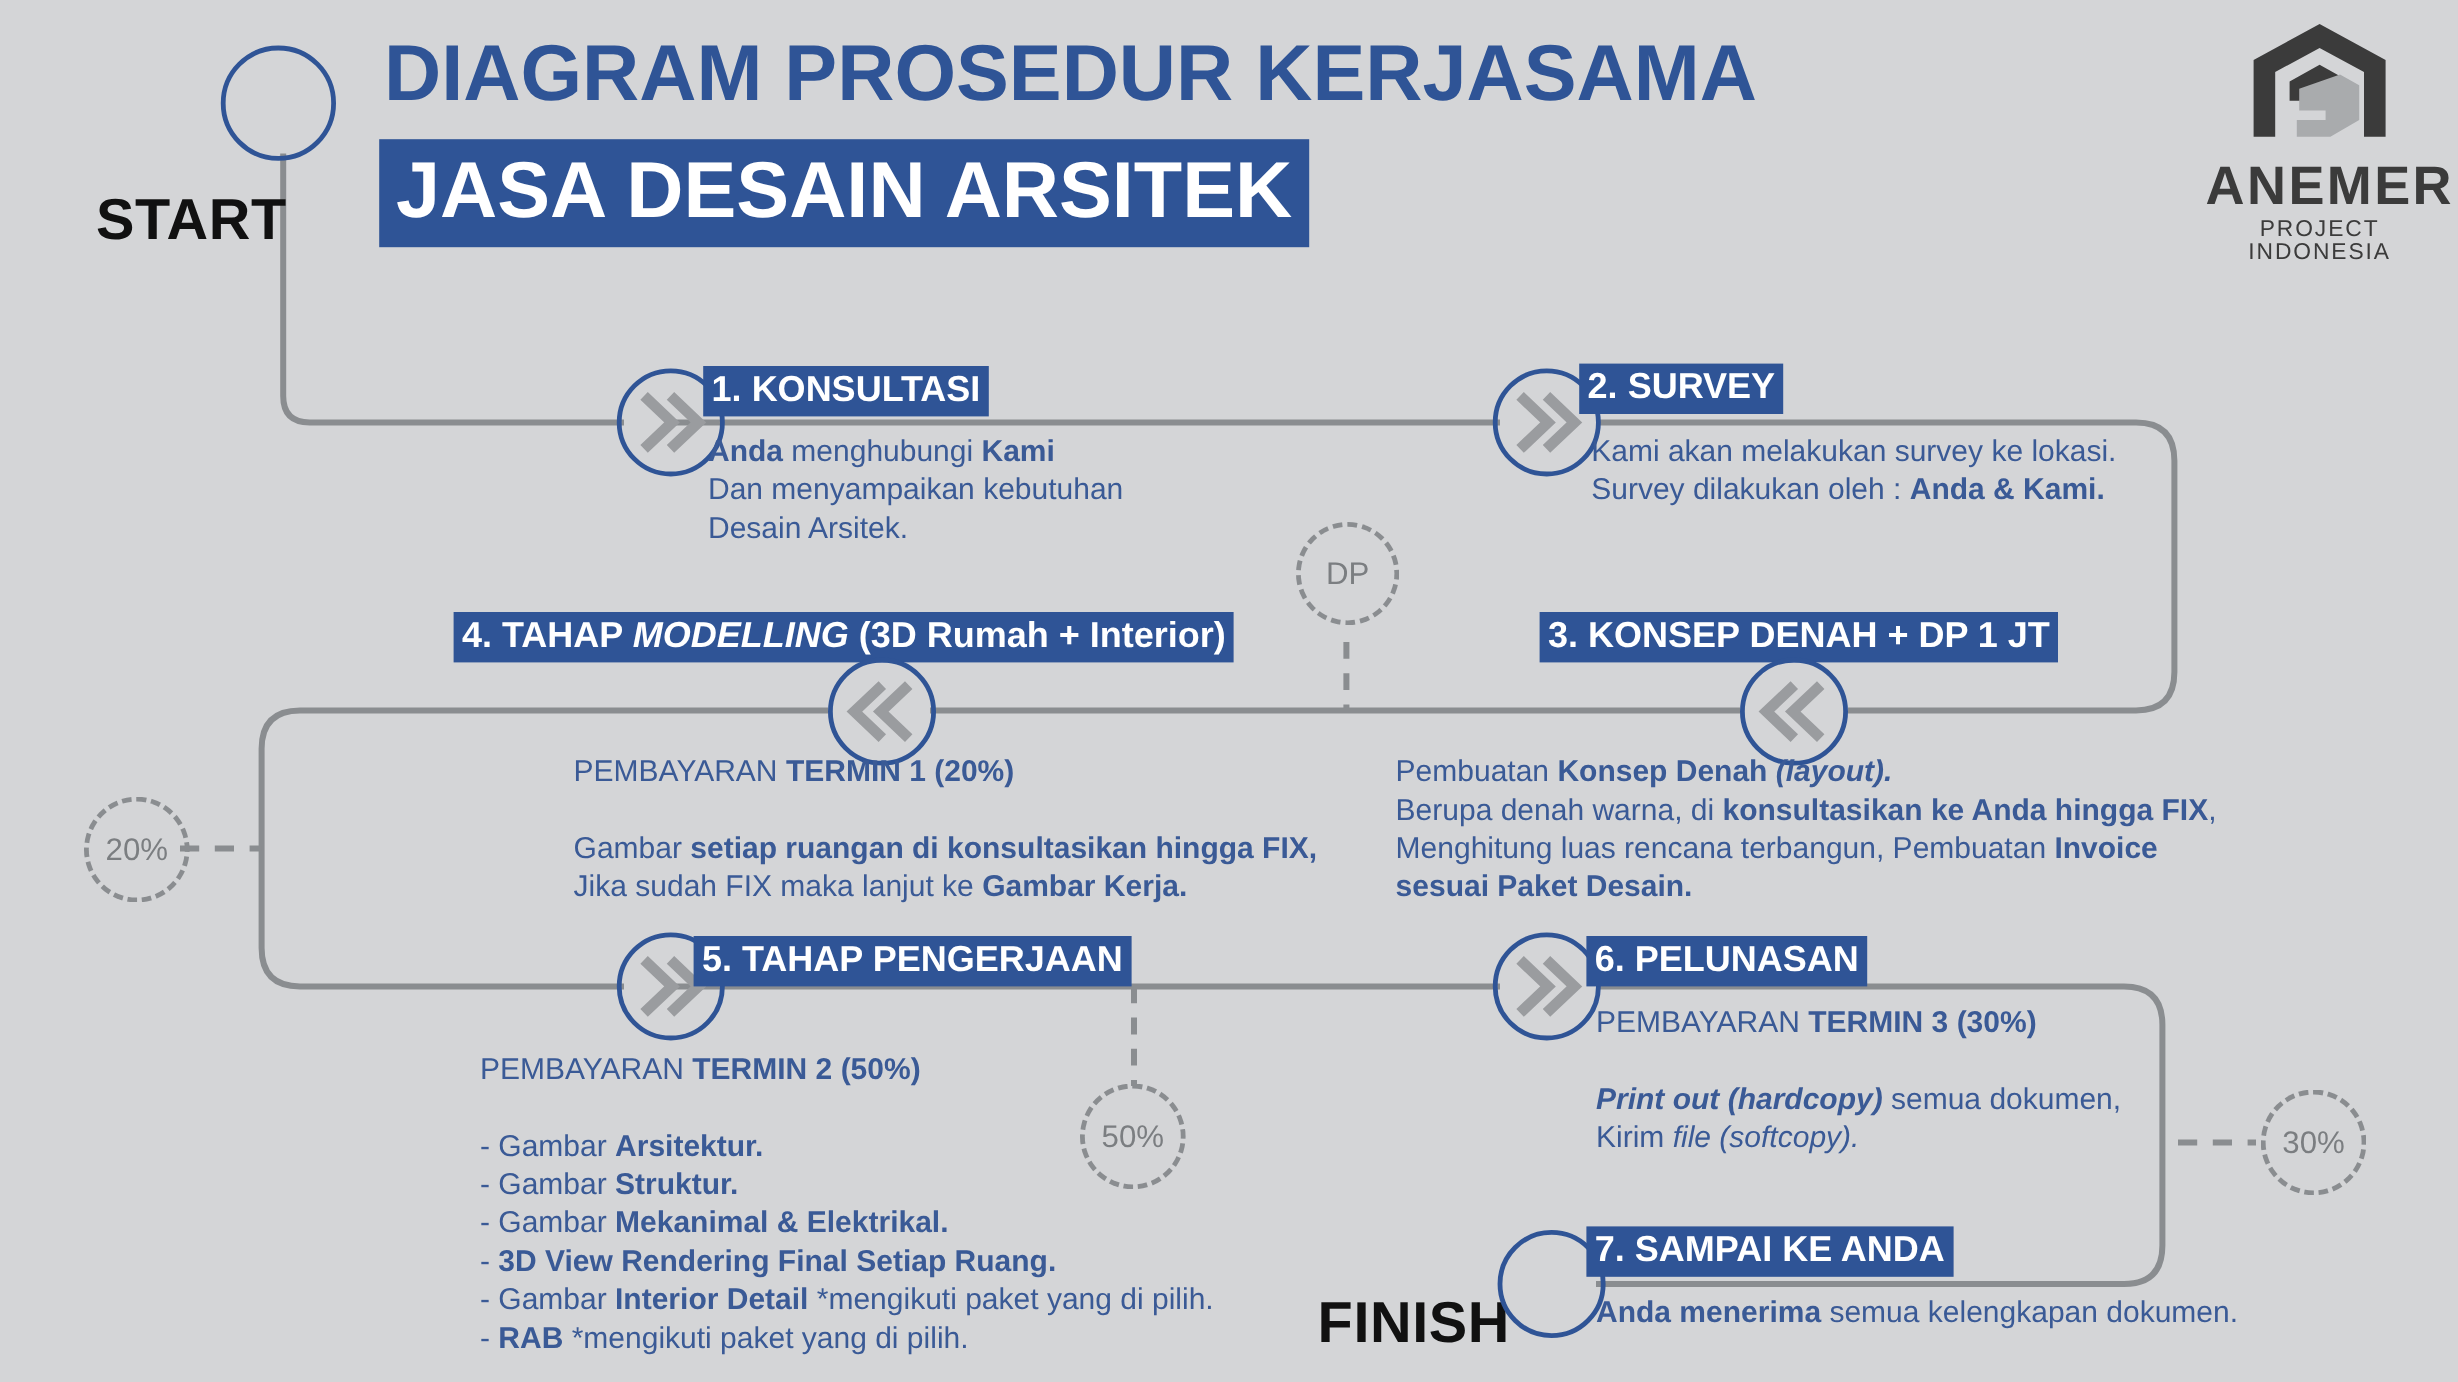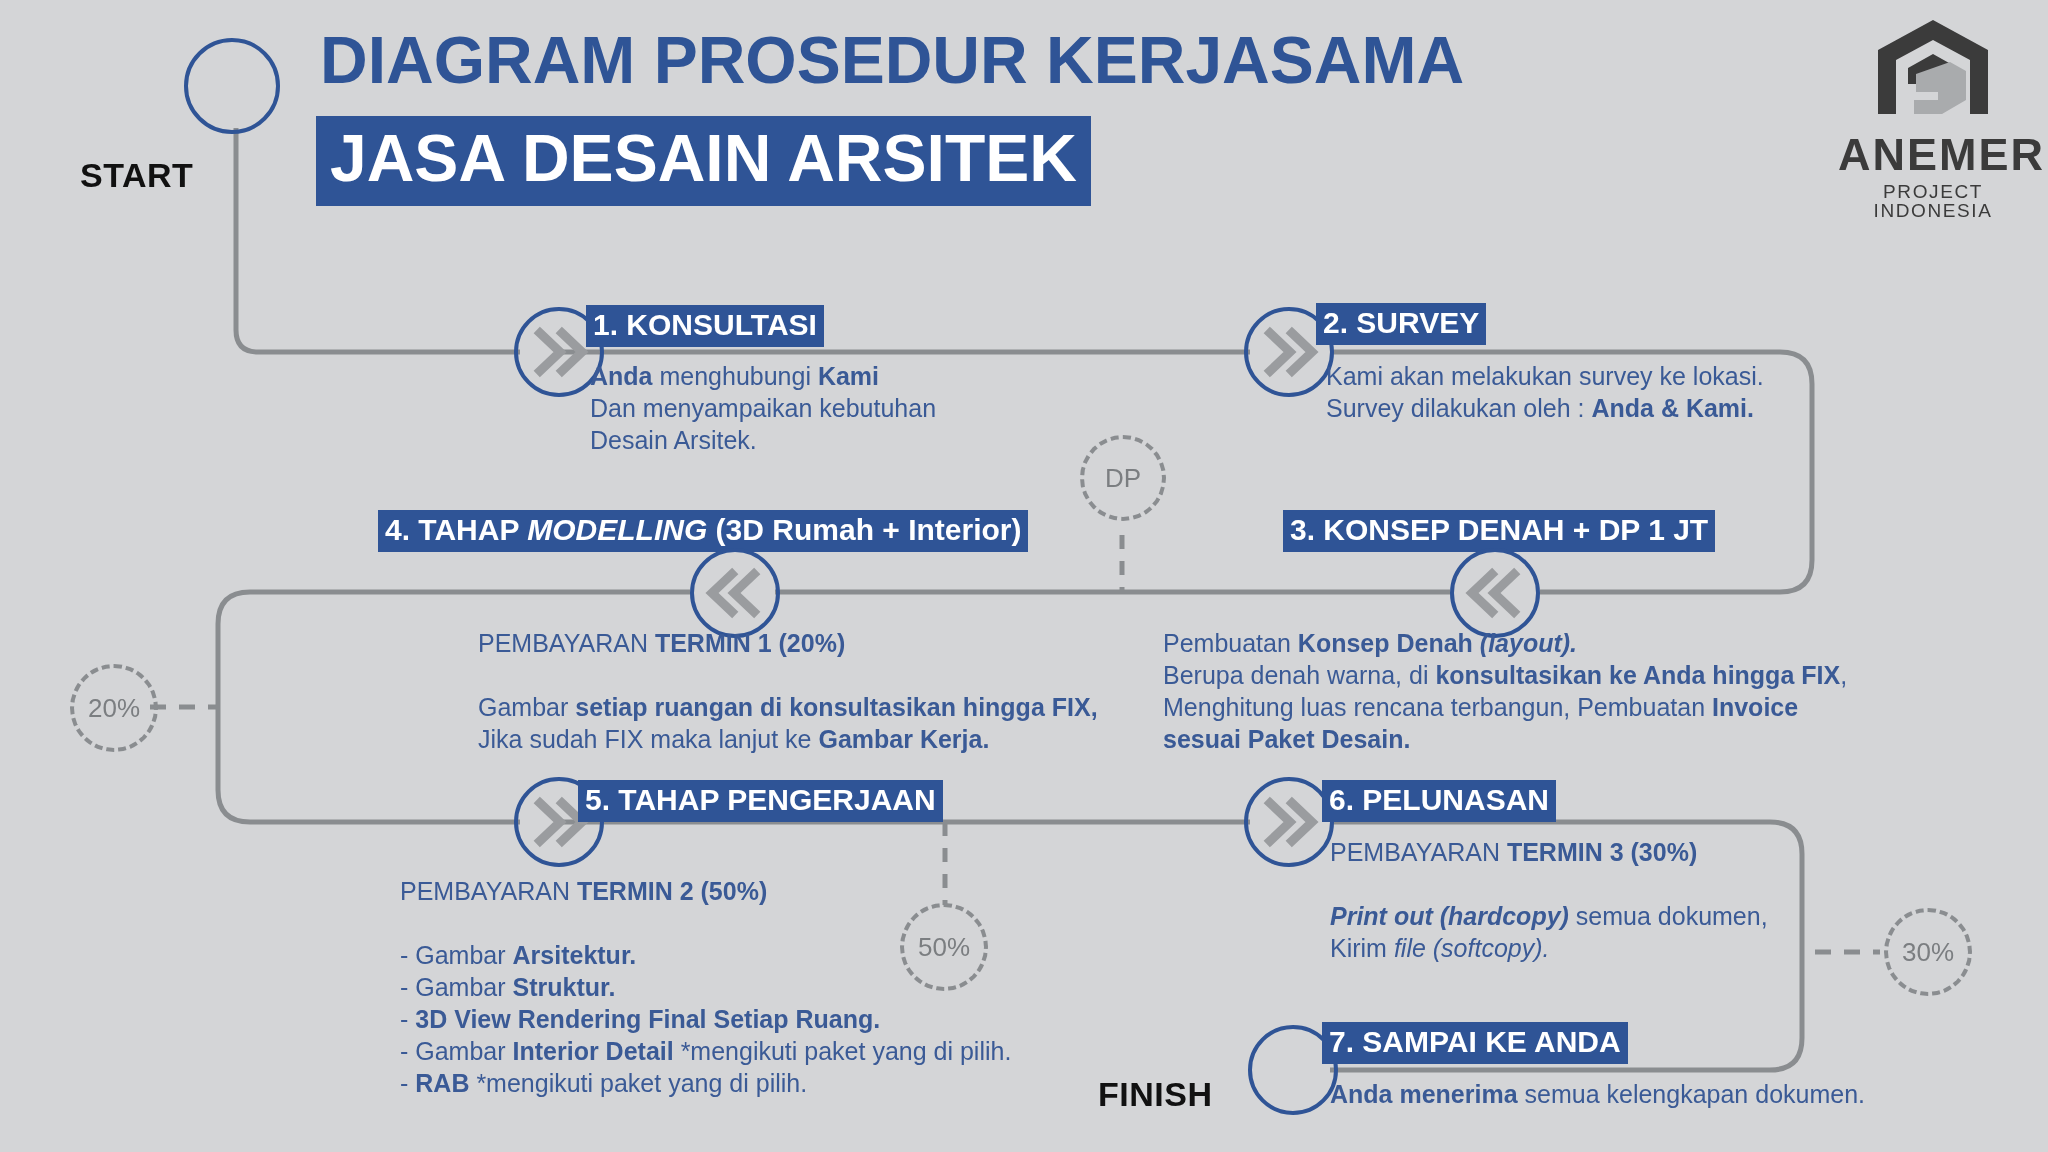--- a/index.html
+++ b/index.html
@@ -26,21 +26,21 @@
     letter-spacing:0px;white-space:nowrap;
   }
   #title2{
     position:absolute;left:316px;top:116px;
     background:#2f5496;color:#ffffff;
     font-size:66px;font-weight:bold;
     padding:4px 14px 10px 14px;white-space:nowrap;
   }
 
   
-  .bigword{position:absolute;color:#111;font-weight:bold;font-size:34px;letter-spacing:0.5px;}
+  .bigword{position:absolute;color:#111;font-weight:bold;font-size:48px;letter-spacing:0.5px;}
 
   
   .chip{
     position:absolute;background:#2f5496;color:#fff;
     font-size:30px;font-weight:bold;
     padding:3px 7px 5px 7px;white-space:nowrap;
   }
   .chip i{font-style:italic;}
 
   
@@ -194,20 +194,21 @@
           <polyline points="44,22 64,41 44,60"></polyline>
       </g>
     </svg>
   </div>
   <div class="chip" style="left:578px;top:780px;">5. TAHAP PENGERJAAN</div>
   <div class="txt" style="left:400px;top:875px;">
       <div><span>PEMBAYARAN </span><span><b>TERMIN 2 (50%)</b></span></div>
       <div>&nbsp;</div>
       <div><span>- Gambar </span><span><b>Arsitektur.</b></span></div>
       <div><span>- Gambar </span><span><b>Struktur.</b></span></div>
+      <div><span>- Gambar </span><span><b>Mekanimal &amp; Elektrikal.</b></span></div>
       <div><span>- </span><span><b>3D View Rendering Final Setiap Ruang.</b></span></div>
       <div><span>- Gambar </span><span><b>Interior Detail </b></span><span>*mengikuti paket yang di pilih.</span></div>
       <div><span>- </span><span><b>RAB </b></span><span>*mengikuti paket yang di pilih.</span></div>
     </div>
 
   <div class="bubble" style="left:900px;top:903px;width:88px;height:88px;">
     <span>50%</span>
   </div>
 
   <div class="node" style="left:1244px;top:777px;width:90px;height:90px;">

